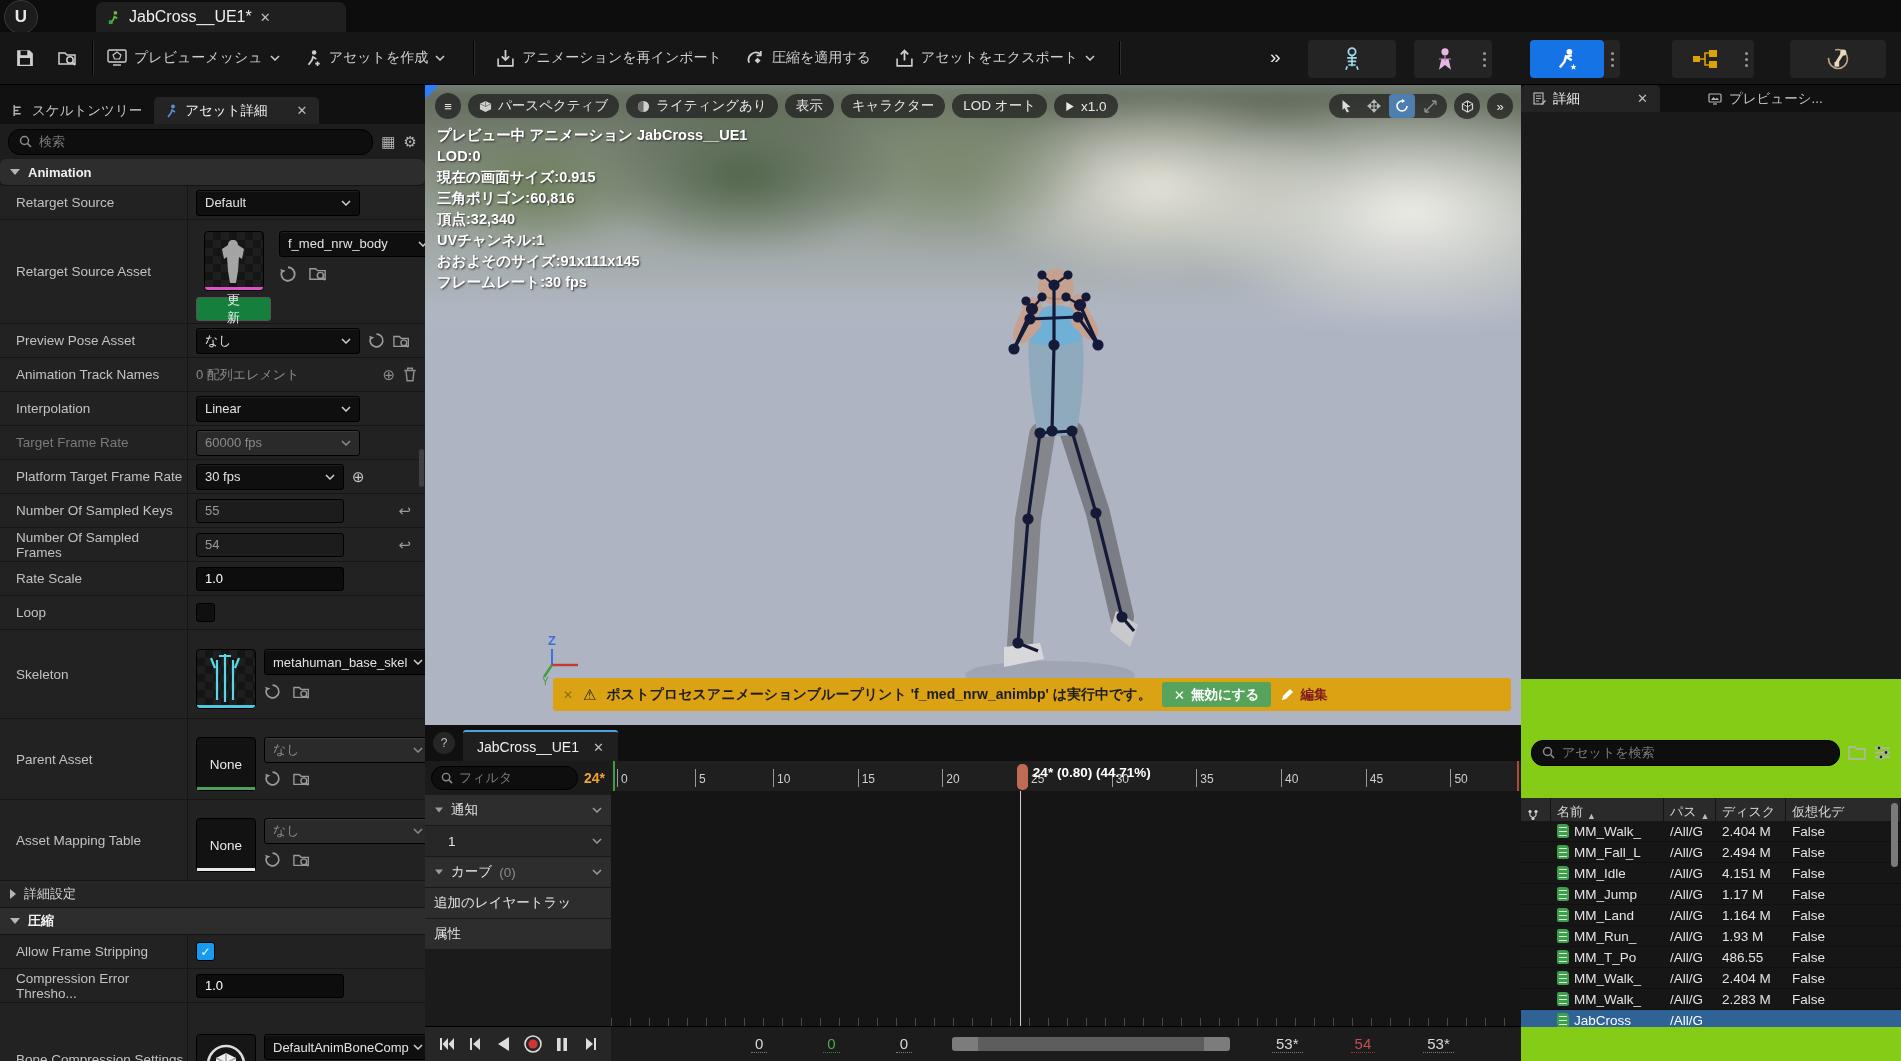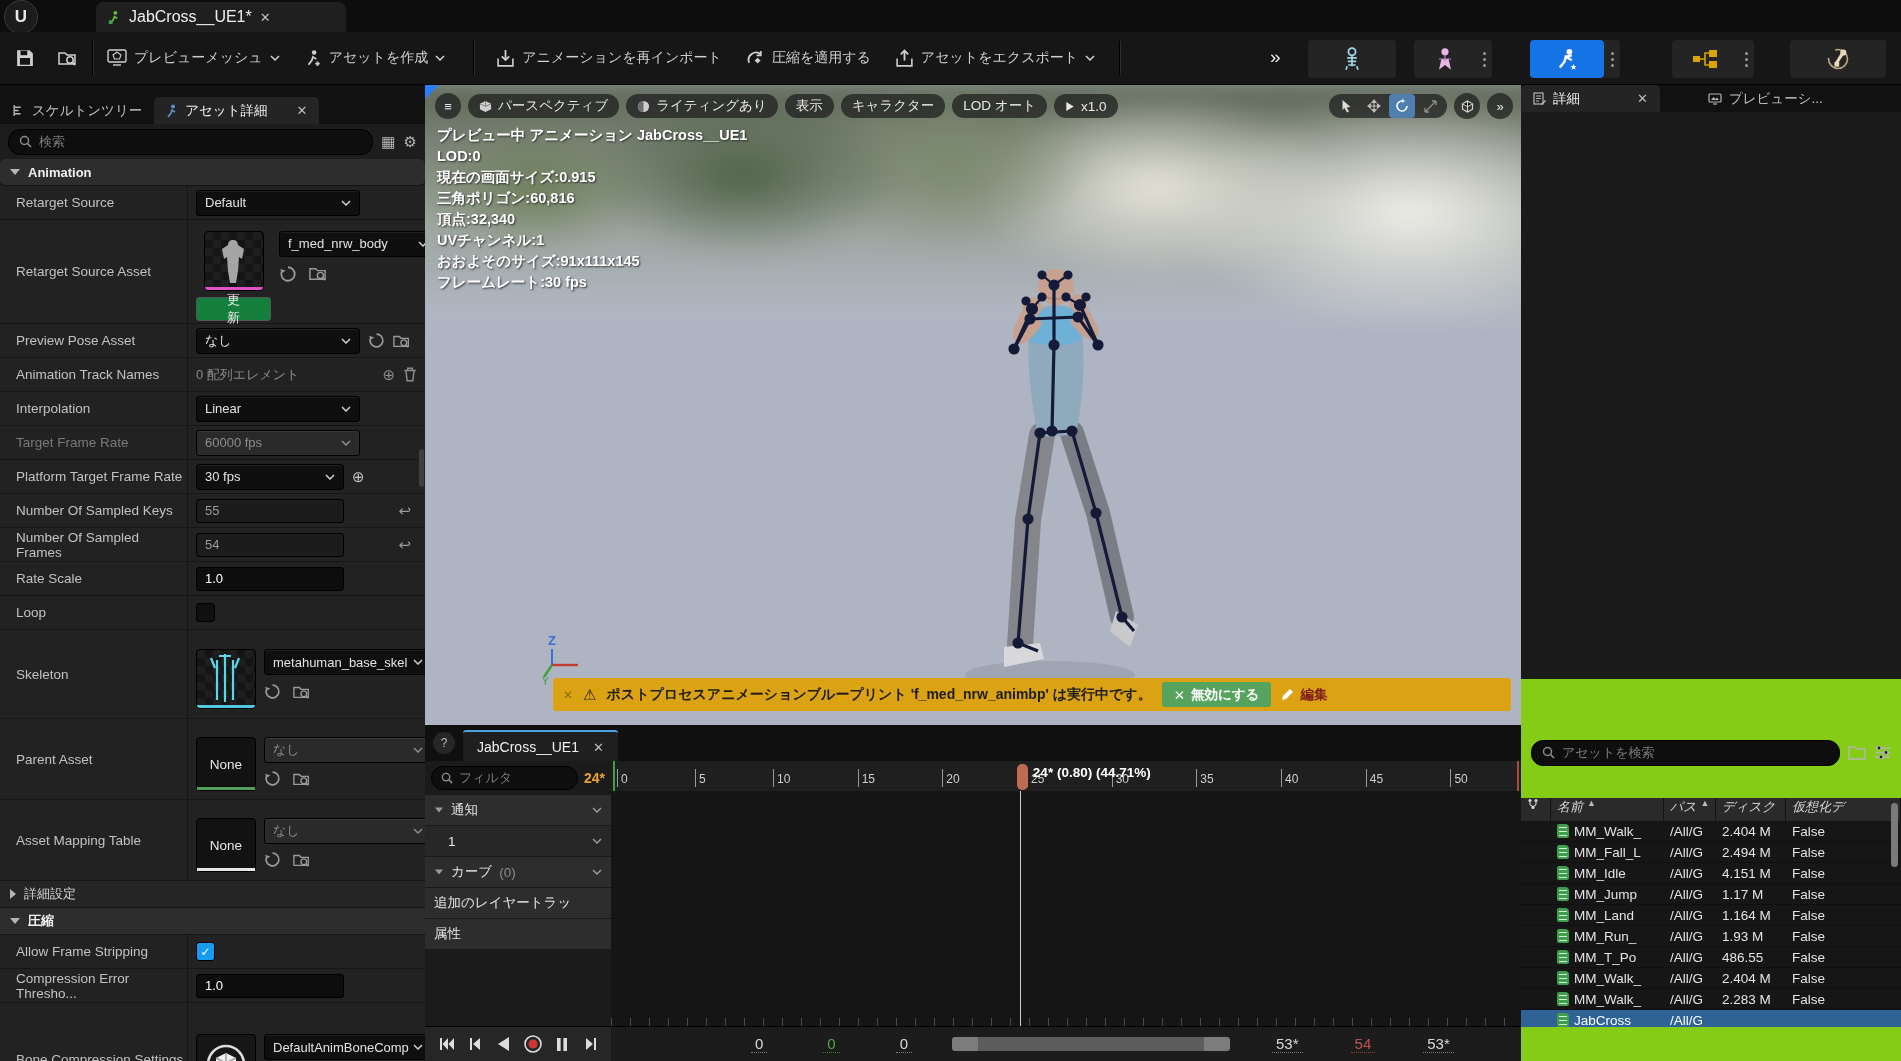--- a/index.html
+++ b/index.html
@@ -125,22 +125,22 @@
   
   #rightpanel{left:1521px;top:85px;width:380px;height:976px;background:#84cc16;}
   #rp-tabs{left:0;top:0;width:380px;height:27px;background:#111;display:flex;align-items:stretch;}
   #ab-head{left:0;top:594px;width:380px;height:27px;background:#111;display:flex;align-items:stretch;}
   #ab-nav{left:0;top:621px;width:380px;height:31px;background:#1d1d1d;display:flex;align-items:center;gap:8px;padding:0 10px;box-sizing:border-box;}
   .navbtn{width:36px;height:20px;border-radius:3px;background:#2e2e2e;color:#c9c9c9;display:flex;align-items:center;justify-content:center;font-size:14px;}
   #ab-searchrow{left:0;top:652px;width:380px;height:31px;display:flex;align-items:center;gap:8px;padding:0 10px;box-sizing:border-box;}
   #ab-table{left:0;top:713px;width:380px;bottom:34px;overflow:hidden;background:#161616;}
   .agrid{display:grid;grid-template-columns:30px 113px 52px 70px 1fr;align-items:center;}
   #ab-cols{height:23px;background:#1d1d1d;}
-  #ab-cols .hcell{background:#2a2a2a;border-right:1px solid #141414;height:100%;display:flex;align-items:flex-start;
-                  gap:4px;padding:0 6px;box-sizing:border-box;color:#d5d5d5;font-size:13px;white-space:nowrap;overflow:hidden;font-style:italic;}
+  #ab-cols .hcell{background:#2a2a2a;border-right:1px solid #141414;height:100%;display:flex;align-items:flex-end;
+                  gap:4px;padding:0 6px;box-sizing:border-box;color:#d5d5d5;font-size:13px;white-space:nowrap;overflow:hidden;}
   .arow{height:20px;border-bottom:1px solid #101010;color:#e3e3e3;font-size:13.5px;}
   .arow>div{padding:0 6px;white-space:nowrap;overflow:hidden;display:flex;align-items:center;gap:5px;}
   .arow.selected{background:#2f6396;color:#fff;}
   .docicon{width:12px;height:14px;background:#3f9e4c;border-radius:2px 4px 2px 2px;position:relative;flex:0 0 auto;}
   .docicon::after{content:"";position:absolute;left:2px;top:3px;right:2px;bottom:2px;
       background:linear-gradient(#fff 0 1px,transparent 1px) 0 0/100% 4px;opacity:.8;}
   #ab-scroll{right:3px;top:718px;width:7px;height:64px;border-radius:4px;background:#7a7a7a;}
   #ab-status{left:0;bottom:0;width:380px;height:34px;background:#202020;border-top:1px solid #000;
              display:flex;align-items:center;padding:0 12px;box-sizing:border-box;color:#dedede;font-size:13.5px;}
   .sort{color:#bdbdbd;font-size:9px;}

